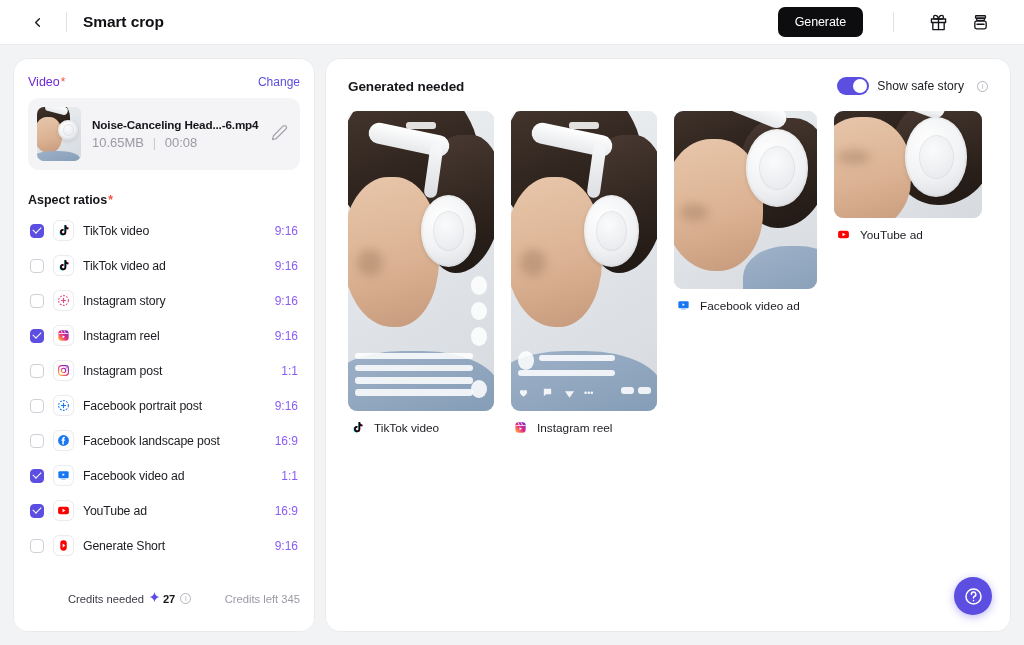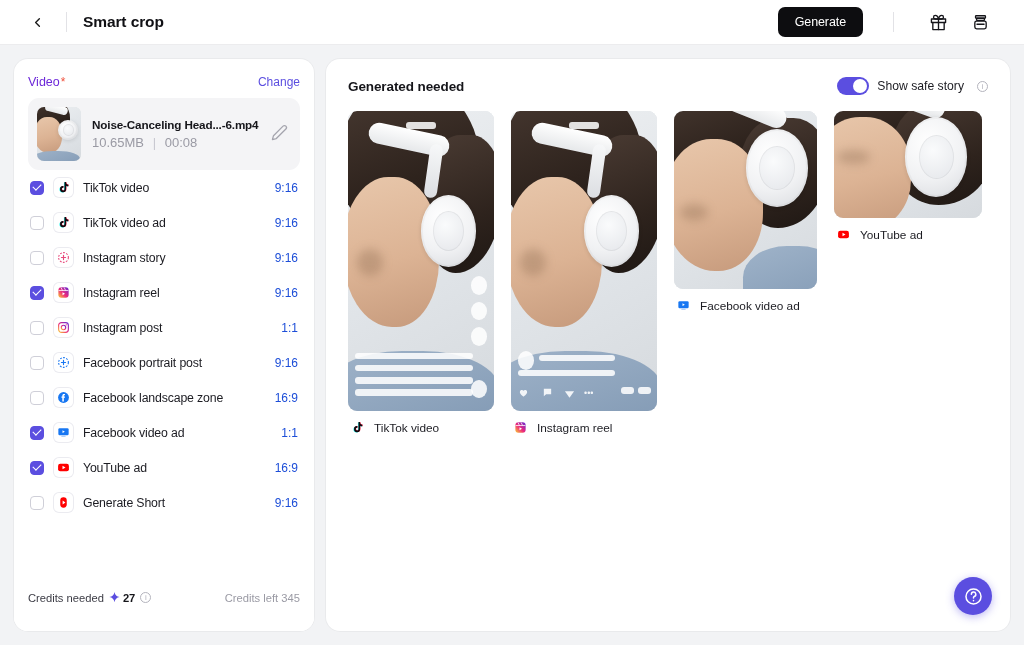--- a/index.html
+++ b/index.html
@@ -98,35 +98,35 @@
     border-left: 1.6px solid #fff; border-bottom: 1.6px solid #fff;
     transform: rotate(-45deg) translate(1px,-1px);
   }
   .plat-icon {
     width: 19px; height: 19px; border-radius: 5px; flex: 0 0 19px;
     display: flex; align-items: center; justify-content: center;
     background: #fff; box-shadow: 0 0 0 1px #ebebf0;
     overflow: hidden;
   }
   .ratio-name { font-size: 12.3px; color: #1c1c22; letter-spacing: -0.15px; }
-  .ratio-val { margin-left: auto; font-size: 12px; color: #1d4ed8; }
+  .ratio-val { margin-left: auto; font-size: 12px; color: #8b5cf6; }
 
   .list-fade {
     position: absolute; left: 0; right: 0; bottom: 0; height: 34px;
     background: linear-gradient(to bottom, rgba(255,255,255,0), #fff 72%);
     pointer-events: none;
   }
 
   .lp-footer {
     position: absolute; left: 0; right: 0; bottom: 0;
     background: #fff; padding: 4px 14px 14px 14px;
   }
   .credits-row {
-    display: flex; 
-    font-size: 11.2px; color: #3b3b44; padding-bottom: 12px;
+    display: flex; align-items: center;
+    font-size: 11.2px; color: #3b3b44; padding-bottom: 12px; margin-left: 40px;
   }
   .credits-row .spark { margin: 0 3px 0 5px; color: #5b4ee0; }
   .credits-num { font-weight: 700; color: #15151a; }
   .info-i {
     width: 11px; height: 11px; border-radius: 50%;
     border: 1px solid #b4b4bd; color: #b4b4bd; font-size: 8px;
     display: inline-flex; align-items: center; justify-content: center;
     margin-left: 5px; font-style: normal; cursor: pointer;
   }
   .credits-left { margin-left: auto; color: #9a9aa4; font-size: 11.2px; }
@@ -273,20 +273,23 @@
             <span>00:08</span>
           </div>
         </div>
         <div class="pencil-btn">
           <svg width="17" height="17" viewBox="0 0 24 24" fill="none" stroke="currentColor" stroke-width="1.8" stroke-linecap="round" stroke-linejoin="round">
             <path d="M17 3a2.8 2.8 0 1 1 4 4L7.5 20.5 2 22l1.5-5.5L17 3z"></path>
           </svg>
         </div>
       </div>
 
+      <div class="section-title">
+        <span>Aspect ratios</span><span class="req">*</span>
+      </div>
 
       <div class="ratio-list" id="ratio-list">
           <div class="ratio-row">
             <span class="cbox on"></span>
             <span class="plat-icon">
               <svg width="13" height="13" viewBox="0 0 24 24">
                 <path d="M16.8 2h-2.9v13.1a2.6 2.6 0 1 1-2.2-2.6v-3a5.6 5.6 0 1 0 5.1 5.6V8.6a6.8 6.8 0 0 0 4 1.3V6.9a4 4 0 0 1-4-4.9z" fill="#25F4EE" transform="translate(-1.1,0.6)"></path>
                 <path d="M16.8 2h-2.9v13.1a2.6 2.6 0 1 1-2.2-2.6v-3a5.6 5.6 0 1 0 5.1 5.6V8.6a6.8 6.8 0 0 0 4 1.3V6.9a4 4 0 0 1-4-4.9z" fill="#FE2C55" transform="translate(0.7,-0.3)"></path>
                 <path d="M16.8 2h-2.9v13.1a2.6 2.6 0 1 1-2.2-2.6v-3a5.6 5.6 0 1 0 5.1 5.6V8.6a6.8 6.8 0 0 0 4 1.3V6.9a4 4 0 0 1-4-4.9z" fill="#0b0b0f"></path>
               </svg>
@@ -370,21 +373,21 @@
             <span class="ratio-val">9:16</span>
           </div>
           <div class="ratio-row">
             <span class="cbox"></span>
             <span class="plat-icon">
               <svg width="13" height="13" viewBox="0 0 24 24">
                 <circle cx="12" cy="12" r="10" fill="#1877F2"></circle>
                 <path d="M14.6 12.4h-2v6.9h-2.8v-6.9H8.2V10h1.6V8.5c0-1.9 1-3 3.2-3h1.8v2.4h-1.2c-.7 0-.9.3-.9.9V10h2.2z" fill="#fff"></path>
               </svg>
             </span>
-            <span class="ratio-name">Facebook landscape zone</span>
+            <span class="ratio-name">Facebook landscape post</span>
             <span class="ratio-val">16:9</span>
           </div>
           <div class="ratio-row">
             <span class="cbox on"></span>
             <span class="plat-icon">
               <svg width="13" height="13" viewBox="0 0 24 24">
                 <rect x="2.5" y="4" width="19" height="13" rx="2.4" fill="#1877F2"></rect>
                 <path d="M10.1 7.9v5.2l4.4-2.6z" fill="#fff"></path>
                 <rect x="8" y="18" width="8" height="2" rx="1" fill="#9cc2f6"></rect>
               </svg>

